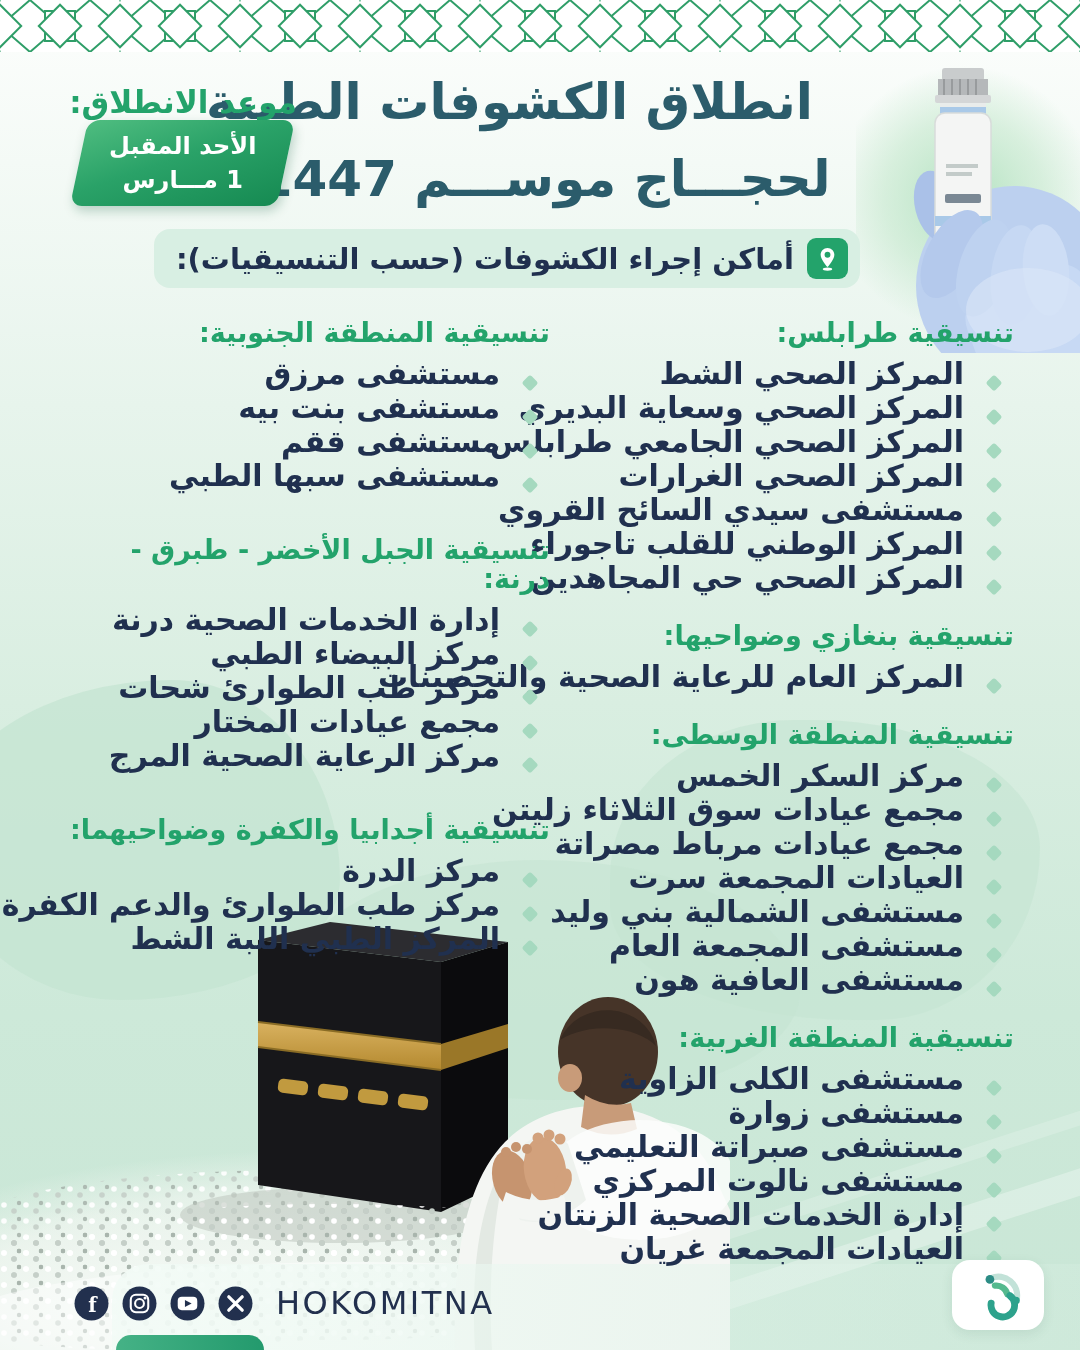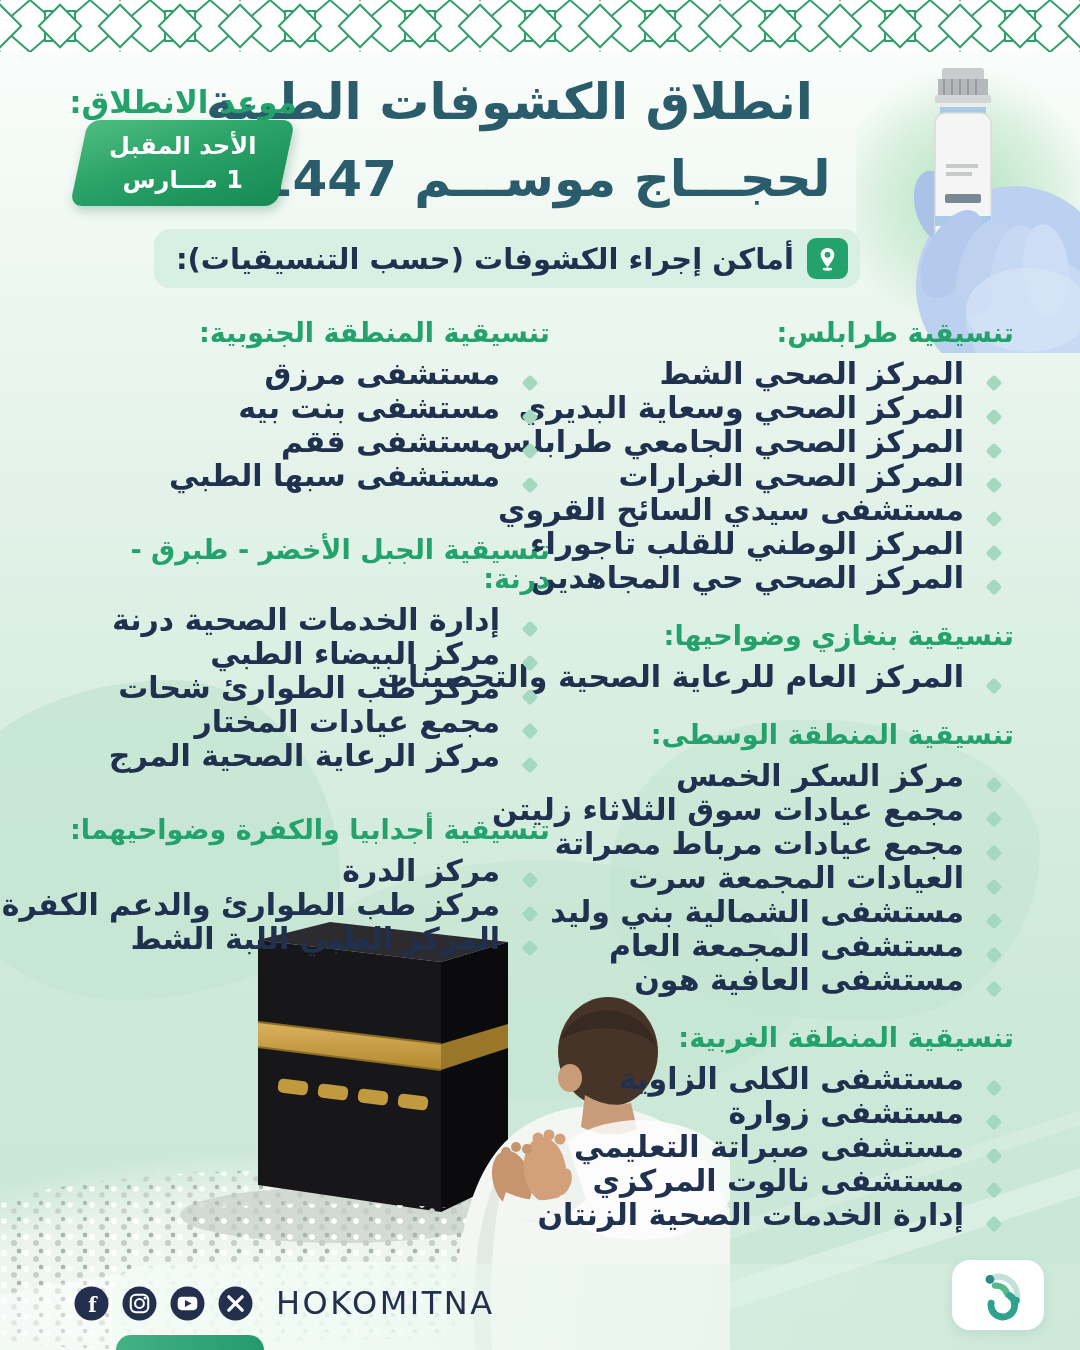--- a/index.html
+++ b/index.html
@@ -256,20 +256,24 @@
               <span class="bullet"></span>
               <span>مستشفى صبراتة التعليمي</span>
             </li>
           <li class="loc-item">
               <span class="bullet"></span>
               <span>مستشفى نالوت المركزي</span>
             </li>
           <li class="loc-item">
               <span class="bullet"></span>
               <span>إدارة الخدمات الصحية الزنتان</span>
+            </li>
+          <li class="loc-item">
+              <span class="bullet"></span>
+              <span>العيادات المجمعة غريان</span>
             </li>
         </ul>
       </div>
 
     </div>
 
     <div class="col col-left">
 
       <div class="section">
         <div class="section-title">تنسيقية المنطقة الجنوبية:</div>

